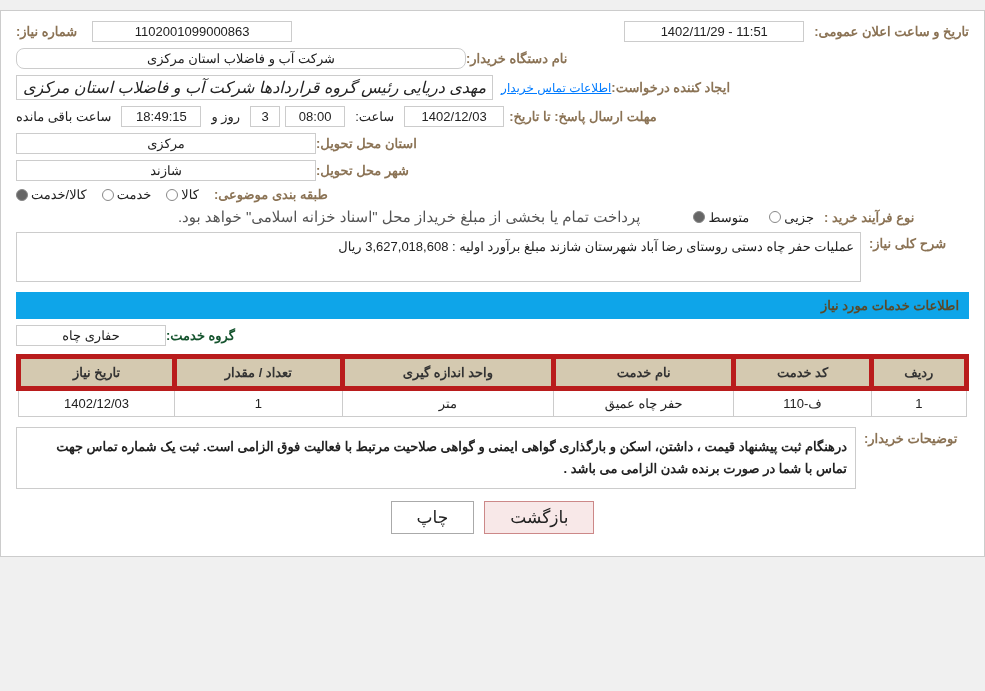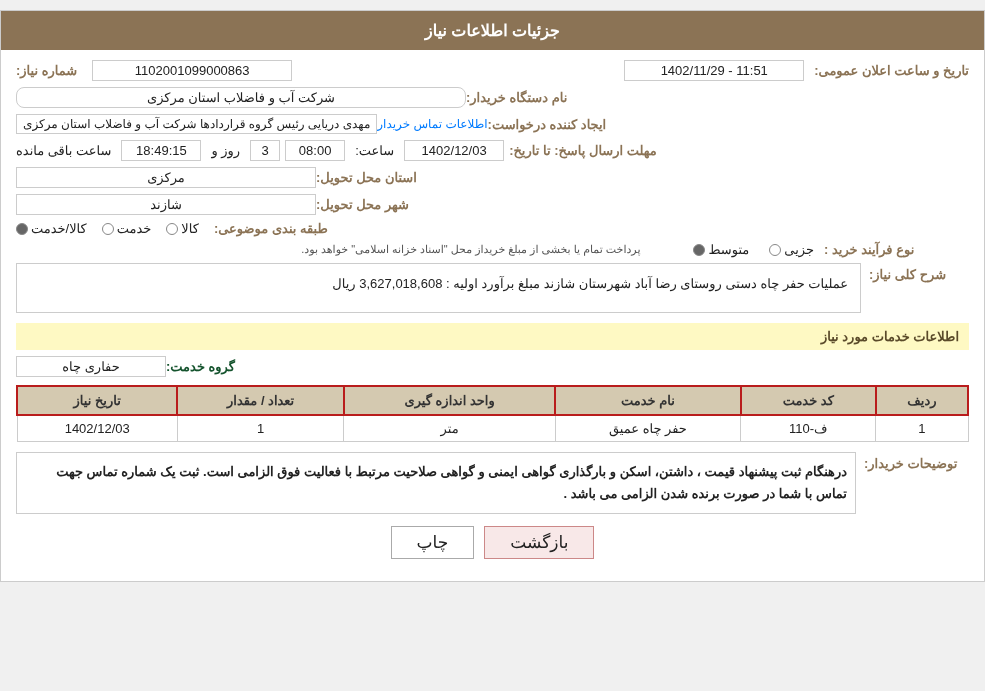--- a/index.html
+++ b/index.html
@@ -60,21 +60,22 @@
     }
     .date-value {
       border: 1px solid #ccc;
       padding: 2px 6px;
       background: #fff;
       text-align: center;
     }
     .contact-link {
       color: #007bff;
       cursor: pointer;
-      margin-left: 0;
+      text-decoration: underline;
+      margin-left: 8px;
     }
     .radio-row {
       display: flex;
       align-items: center;
       justify-content: flex-end;
       margin-bottom: 6px;
       gap: 15px;
     }
     .radio-item {
       display: flex;
@@ -100,30 +101,30 @@
       gap: 10px;
     }
     .process-note {
       color: #555;
       font-size: 12px;
       flex: 1;
       text-align: right;
     }
     .description-box {
       border: 1px solid #ccc;
-      padding: 12px;
+      padding: 6px;
       min-height: 50px;
       text-align: right;
       background: #fff;
     }
     .services-section {
       margin-bottom: 10px;
     }
     .services-header {
-      background: #fef9c3;
+      background: #0ea5e9;
       padding: 6px 10px;
       font-weight: bold;
       color: #5a4a2a;
       text-align: right;
       margin-bottom: 6px;
     }
     .service-group-row {
       display: flex;
       align-items: center;
       margin-bottom: 8px;
@@ -142,21 +143,21 @@
       min-width: 150px;
       text-align: center;
     }
     table {
       width: 100%;
       border-collapse: collapse;
       margin-bottom: 10px;
     }
     th {
       background: #d4c9b0;
-      border: 2px solid #b91c1c;
+      border: 5px solid #b91c1c;
       padding: 6px 8px;
       text-align: center;
       font-weight: bold;
       color: #333;
     }
     td {
       border: 1px solid #ccc;
       padding: 5px 8px;
       text-align: center;
     }
@@ -211,42 +212,41 @@
       align-items: center;
       justify-content: flex-end;
       gap: 10px;
       margin-bottom: 6px;
     }
   </style>
 </head>
 <body>
 
 <div class="page-wrapper">
-  <div class="page-header">جزئیات اطلاعات نیاز</div>
 
   <div class="content">
     <div class="inner-content">
 
       <div class="announce-date-row">
         <span style="color:#8B7355;font-weight:bold;">تاریخ و ساعت اعلان عمومی:</span>
         <span class="date-value" style="min-width:180px;direction:ltr;">1402/11/29 - 11:51</span>
         <span style="flex:1;"></span>
         <span class="date-value" style="min-width:200px;direction:ltr;text-align:center;">1102001099000863</span>
         <span style="color:#8B7355;font-weight:bold;margin-right:5px;">شماره نیاز:</span>
       </div>
 
       <div class="info-row">
         <span class="info-label">نام دستگاه خریدار:</span>
         <span class="info-value info-value-wide" style="min-width:450px;border-radius:8px;">شرکت آب و فاضلاب استان مرکزی</span>
       </div>
 
       <div class="info-row">
         <span class="info-label">ایجاد کننده درخواست:</span>
         <span class="contact-link" style="font-size:12px;">اطلاعات تماس خریدار</span>
-        <span class="info-value" style="min-width:350px;font-size:12px;">مهدی دریایی رئیس گروه قراردادها شرکت آب و فاضلاب استان مرکزی</span>
+        <span class="info-value" style="min-width:350px;font-size:16px;font-style:italic;">مهدی دریایی رئیس گروه قراردادها شرکت آب و فاضلاب استان مرکزی</span>
       </div>
 
       <div class="date-row">
         <span style="color:#8B7355;font-weight:bold;margin-right:5px;">مهلت ارسال پاسخ: تا تاریخ:</span>
         <span class="date-value" style="min-width:100px;direction:ltr;">1402/12/03</span>
         <span style="margin:0 5px;">ساعت:</span>
         <span class="date-value" style="min-width:60px;direction:ltr;">08:00</span>
         <span class="date-value" style="min-width:30px;">3</span>
         <span style="margin:0 5px;">روز و</span>
         <span class="date-value" style="min-width:80px;direction:ltr;">18:49:15</span>
@@ -282,21 +282,21 @@
       <div class="process-row">
         <span style="color:#8B7355;font-weight:bold;margin-right:5px;min-width:140px;text-align:left;">نوع فرآیند خرید :</span>
         <div class="radio-item" style="margin-left:10px;">
           <span>جزیی</span>
           <span class="radio-circle"></span>
         </div>
         <div class="radio-item" style="margin-left:15px;padding-left:28px;">
           <span>متوسط</span>
           <span class="radio-circle selected"></span>
         </div>
-        <span class="process-note" style="font-size:11px;">پرداخت تمام یا بخشی از مبلغ خریداز محل "اسناد خزانه اسلامی" خواهد بود.</span>
+        <span class="process-note" style="font-size:15px;">پرداخت تمام یا بخشی از مبلغ خریداز محل "اسناد خزانه اسلامی" خواهد بود.</span>
       </div>
 
       <div style="margin-bottom:10px;">
         <div style="display:flex;align-items:flex-start;gap:8px;">
           <span style="color:#8B7355;font-weight:bold;white-space:nowrap;min-width:100px;text-align:left;padding-top:4px;">شرح کلی نیاز:</span>
           <div class="description-box" style="flex:1;">
             <span>عملیات حفر چاه دستی روستای رضا آباد  شهرستان  شازند  مبلغ برآورد اولیه :       3,627,018,608 ریال</span>
           </div>
         </div>
       </div>

